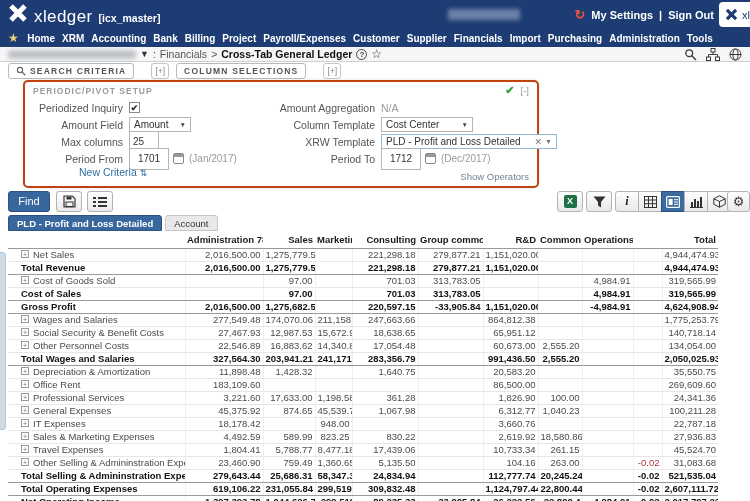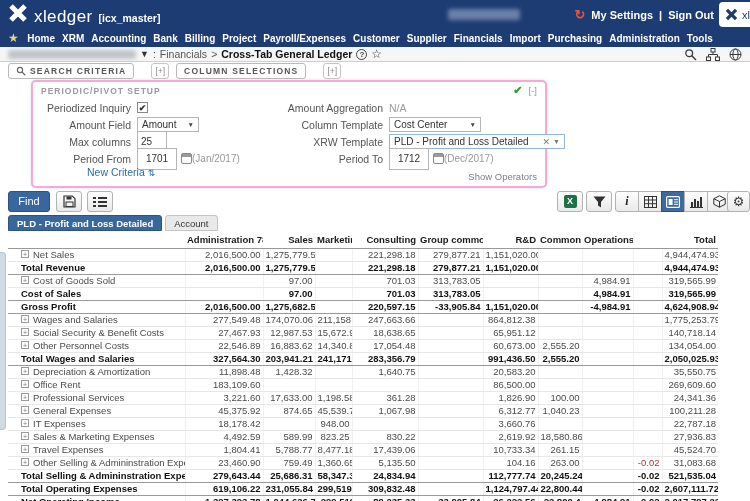--- a/index.html
+++ b/index.html
@@ -34,37 +34,37 @@
   .bc-icons { margin-left:auto; display:flex; gap:9px; align-items:center; }
   .bc-icons svg { display:block; cursor:pointer; }
 
   
   .crit-row { position:absolute; left:8px; top:63px; display:flex; gap:7px; }
   .crit-group { display:flex; gap:17px; }
   .crit-btn { display:inline-flex; align-items:center; gap:4px; background:#fff; border:1px solid #b9b9b9; border-radius:3px; height:16px; padding:0 7px; font-size:8.5px; letter-spacing:1.2px; color:#555; font-weight:bold; cursor:pointer; }
   .plusbox { background:#fff; border:1px solid #c5c5c5; border-radius:3px; height:16px; padding:0 3px; font-size:8.5px; color:#888; line-height:14px; cursor:pointer; }
 
   
-  .pivot-panel { position:absolute; left:31px; top:80px; width:516px; height:108px; border:2px solid #f9a8d4; border-radius:5px; background:#fff; box-shadow:0 0 3px rgba(140,180,215,.4); }
+  .pivot-panel { position:absolute; left:23px; top:80px; width:516px; height:108px; border:2px solid #c2410c; border-radius:5px; background:#fff; box-shadow:0 0 3px rgba(140,180,215,.4); }
   .panel-title { position:absolute; left:8px; top:4px; font-size:8.5px; letter-spacing:1px; color:#9a9a9a; font-weight:bold; }
   .panel-status { position:absolute; right:8px; top:2px; display:flex; gap:6px; align-items:center; }
   .ok-check { color:#3a9d3a; font-size:11px; font-weight:bold; }
   .collapse-ctl { color:#999; font-size:9.5px; cursor:pointer; }
   .f-row { position:absolute; display:flex; align-items:center; height:15px; }
   .flabel { text-align:right; padding-right:6px; font-size:10.5px; color:#555; white-space:nowrap; }
   .flabel.w1 { width:96px; } .flabel.w2 { width:106px; }
   .inp { height:22px; border:1px solid #b5b5b5; font-size:10px; color:#333; padding:0 3px; background:#fff; font-family:"Liberation Sans",sans-serif; }
   .sel { height:15px; border:1px solid #b5b5b5; background:#fff; display:inline-flex; align-items:center; font-size:10px; color:#333; padding:0 4px; cursor:pointer; }
   .sel .arr { margin-left:auto; font-size:6.5px; color:#444; padding-left:6px; }
   .combo { border-color:#8fb7d8; }
   .combo .x { color:#777; font-size:9px; margin-left:auto; padding:0 3px; cursor:pointer; }
   .combo .dn { color:#777; font-size:7px; cursor:pointer; }
   .cbx { width:11px; height:11px; border:1px solid #8a8a8a; background:#fff; font-size:9px; line-height:10px; color:#333; text-align:center; font-weight:bold; cursor:pointer; }
   .cal { display:inline-block; width:11px; height:11px; border:1px solid #8a8a8a; border-radius:2px; margin-left:4px; background:linear-gradient(#9a9a9a 0 3px,#fff 3px); cursor:pointer; }
-  .hint { color:#9a9a9a; font-size:10px; }
+  .hint { color:#9a9a9a; font-size:10px; margin-left:5px; }
   .na-val { color:#9a9a9a; font-size:10.5px; }
   .new-crit { position:absolute; left:10px; bottom:8px; color:#2e6da4; font-size:10.5px; font-weight:normal; cursor:pointer;padding-left:44px; }
   .new-crit .ud { font-size:9px; }
   .show-ops { position:absolute; right:8px; bottom:4px; color:#74828f; font-size:9.5px; cursor:pointer; }
 
   
   .btn-find { position:absolute; left:8px; top:191px; width:42px; height:21px; background:#38679e; border:1px solid #2d527f; border-radius:3px; color:#fff; font-size:11px; text-align:center; line-height:19px; cursor:pointer; }
   .tool-btn { position:absolute; top:191px; width:26px; height:21px; background:linear-gradient(#fefefe,#e9e9e9); border:1px solid #b2b2b2; border-radius:3px; display:flex; align-items:center; justify-content:center; cursor:pointer; }
   .seg-group { position:absolute; left:615px; top:191px; display:flex; }
   .seg { width:24px; height:21px; background:linear-gradient(#fefefe,#e9e9e9); border:1px solid #b2b2b2; display:flex; align-items:center; justify-content:center; margin-left:-1px; cursor:pointer; }

